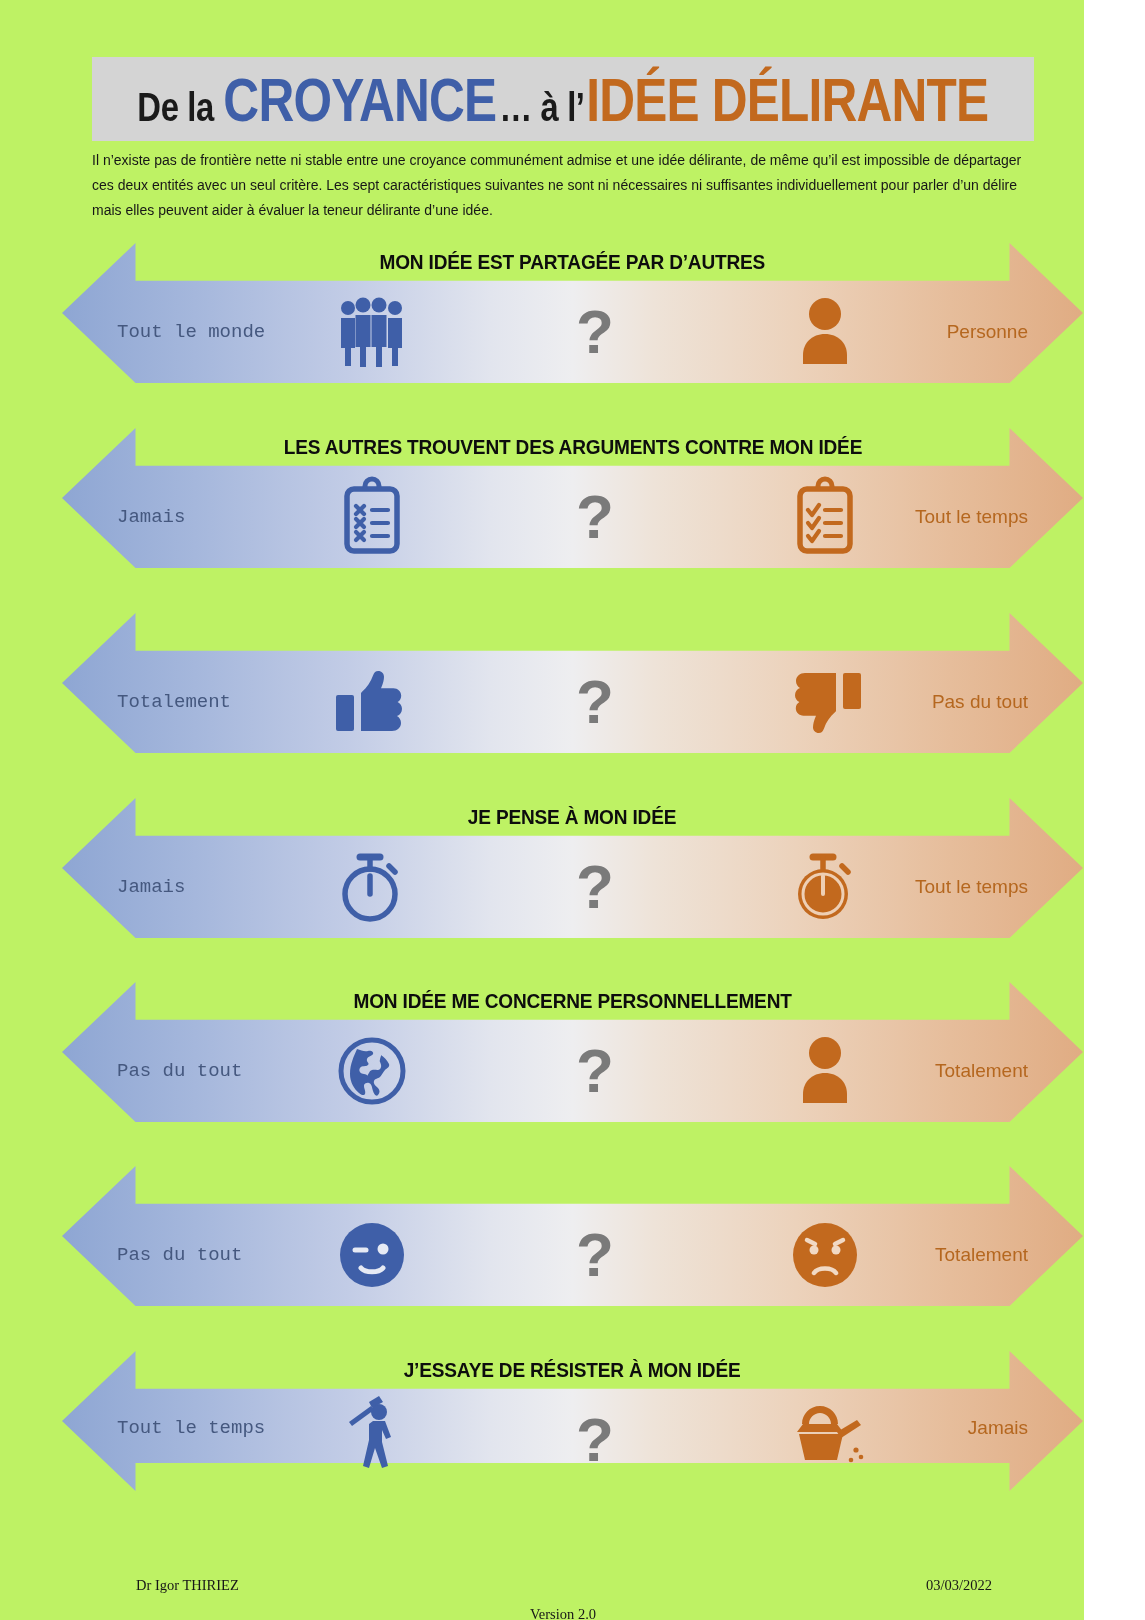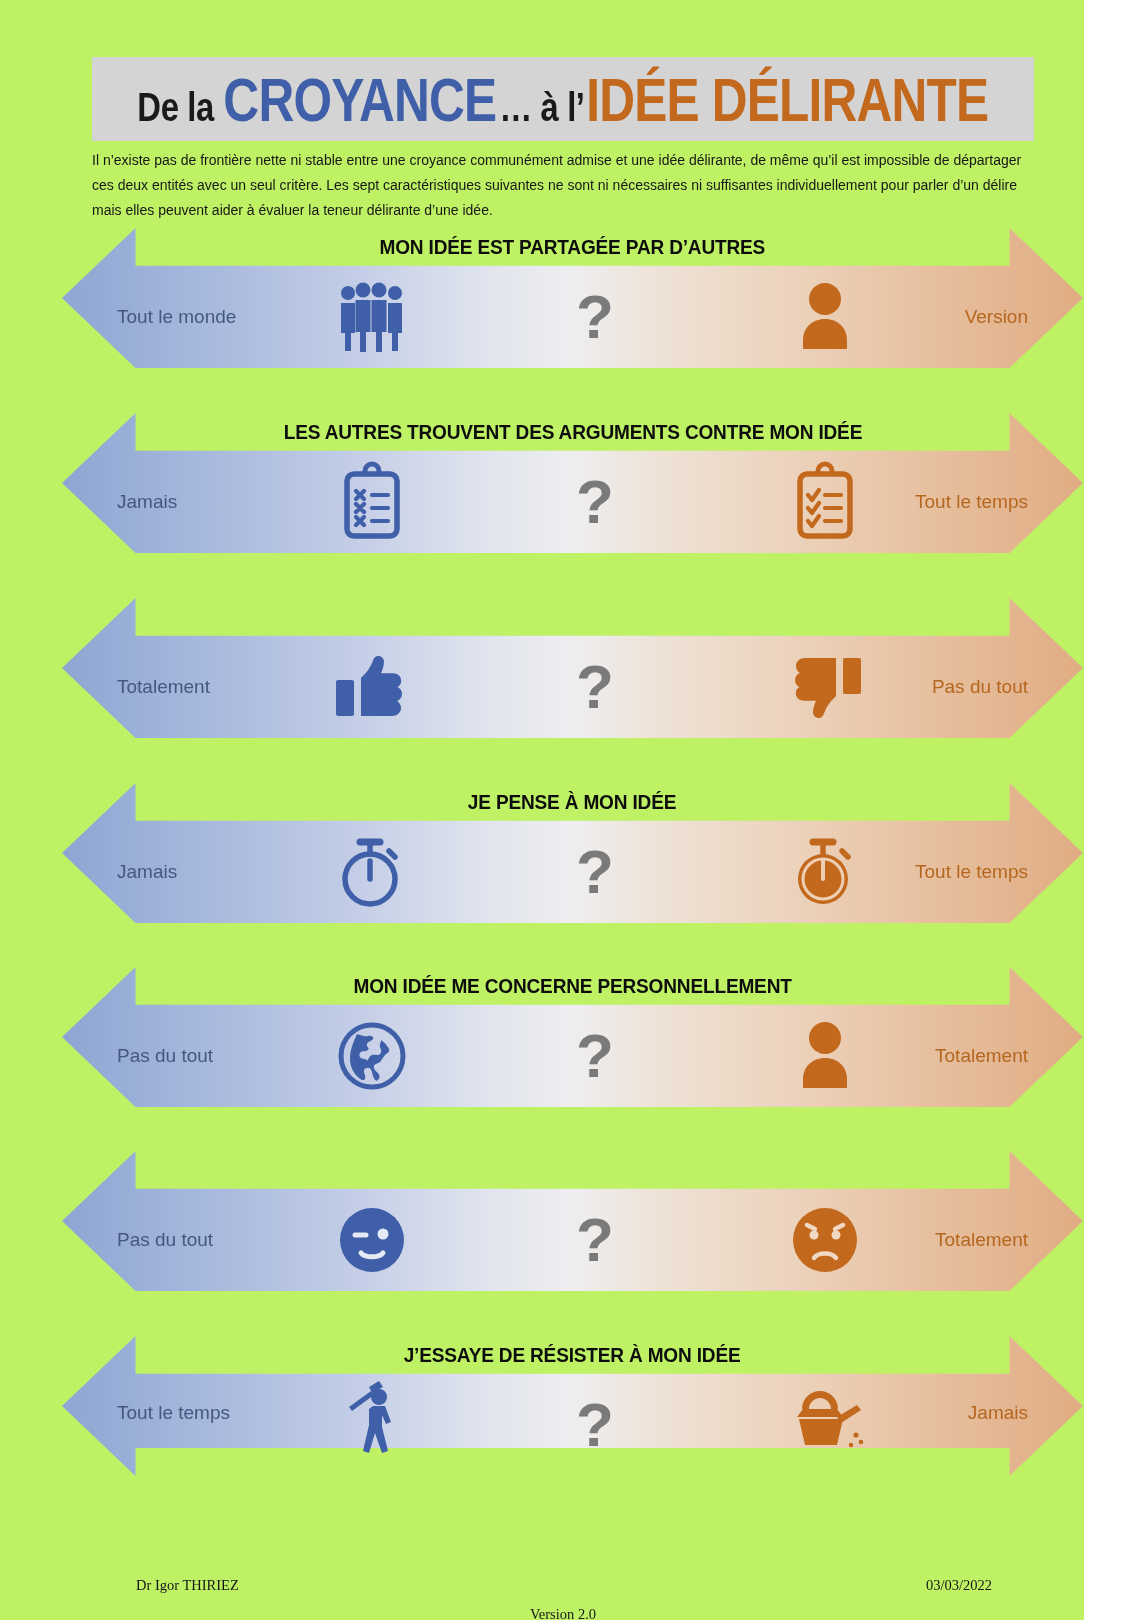--- a/index.html
+++ b/index.html
@@ -77,20 +77,21 @@
     color: #171717;
     text-align: left;
   }
 
   
   .row {
     position: absolute;
     left: 62px;
     width: 1021px;
     height: 140px;
+    margin-top: 15px;
   }
 
   .arrow {
     position: absolute;
     inset: 0;
     clip-path: polygon(
       0% 50%,
       7.2% 0%,
       7.2% 27%,
       92.8% 27%,
@@ -154,21 +155,21 @@
     bottom: 0;
     display: flex;
     align-items: center;
   }
 
   .lbl {
     position: absolute;
     font-size: 19px;
     white-space: nowrap;
   }
-  .lbl-left  { left: 55px;  color: #45587f; }
+  .lbl-left  { left: 55px;  color: #45587f; font-family: Liberation Mono, monospace; }
   .lbl-right { right: 55px; color: #b5671f; }
 
   .slot {
     position: absolute;
     width: 90px;
     height: 90px;
     display: flex;
     align-items: center;
     justify-content: center;
   }
@@ -217,21 +218,21 @@
 
   <p class="intro">Il n’existe pas de frontière nette ni stable entre une croyance communément admise et une idée délirante, de même qu’il est impossible de départager ces deux entités avec un seul critère. Les sept caractéristiques suivantes ne sont ni nécessaires ni suffisantes individuellement pour parler d’un délire mais elles peuvent aider à évaluer la teneur délirante d’une idée.</p>
 
   <div class="row" style="top:228px">
     <div class="arrow"></div>
     <div class="row-title">
         <span>MON IDÉE EST PARTAGÉE PAR D’AUTRES</span>
       </div>
     <div class="row-body">
       <div class="lbl lbl-left">Tout le monde</div>
-      <div class="lbl lbl-right">Version</div>
+      <div class="lbl lbl-right">Personne</div>
 
       <div class="slot slot-left">
         <svg width="80" height="72" viewBox="0 0 80 72">
           <g fill="#3f5fa8">
             <circle cx="16" cy="12" r="7"></circle>
               <path d="M9 22h14v30h-4v18h-6V52H9z"></path>
             <circle cx="31" cy="9" r="7.5"></circle>
               <path d="M23.5 19h15v32h-4.5v20h-6V51h-4.5z"></path>
             <circle cx="47" cy="9" r="7.5"></circle>
               <path d="M39.5 19h15v32H50v20h-6V51h-4.5z"></path>

